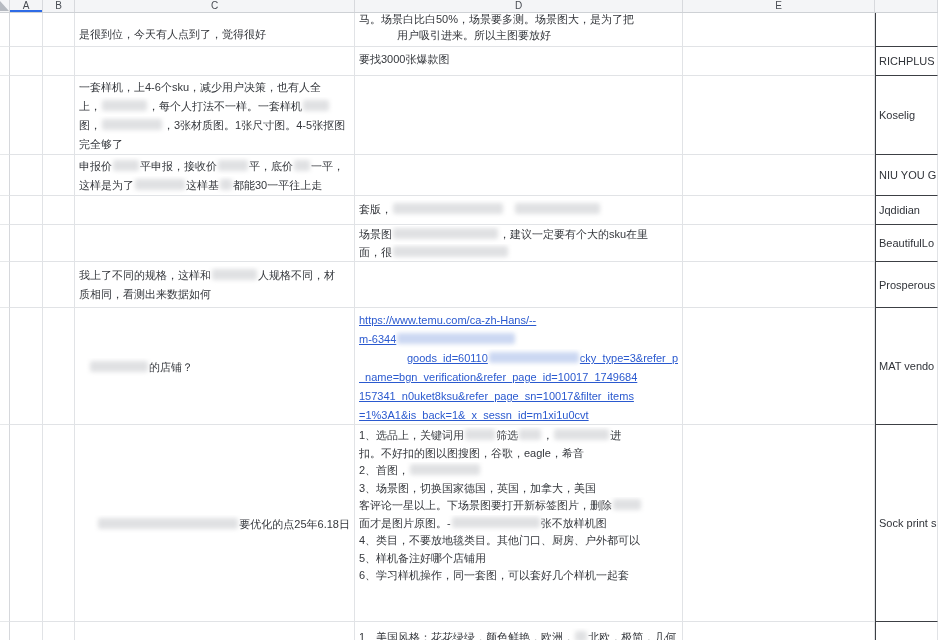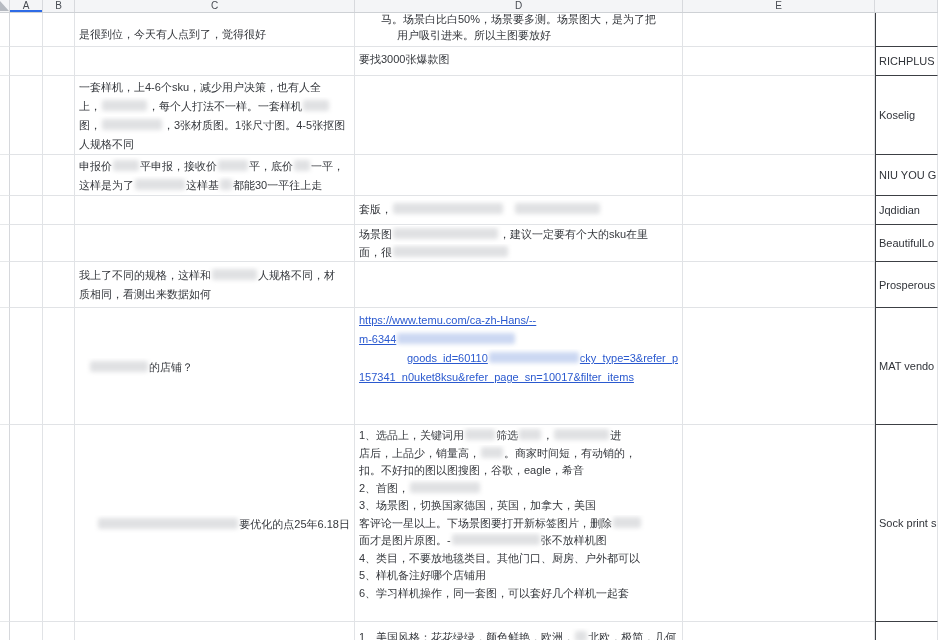--- a/index.html
+++ b/index.html
@@ -51,21 +51,21 @@
         <div class="rh" style="width: 10px; flex: 0 0 10px;"></div>
         <div class="cell" style="width: 33px; flex: 0 0 33px;"></div>
         <div class="cell" style="width: 32px; flex: 0 0 32px;"></div>
         <div class="cell" style="width: 280px; flex: 0 0 280px;">
           <div class="lines" style="padding-top: 12px;">
             <div class="ln" style="line-height: 19px;"><span class="tx">是很到位，今天有人点到了，觉得很好</span></div>
           </div>
         </div>
         <div class="cell" style="width: 328px; flex: 0 0 328px;">
           <div class="lines" style="margin-top: -2px;">
-            <div class="ln" style="line-height: 16px; text-align: center;"><span class="tx">马。场景白比白50%，场景要多测。场景图大，是为了把</span></div>
+            <div class="ln" style="line-height: 16px;"><span class="tx">马。场景白比白50%，场景要多测。场景图大，是为了把</span></div>
             <div class="ln" style="line-height: 16px; margin-left: 38px;"><span class="tx">用户吸引进来。所以主图要放好</span></div>
           </div>
         </div>
         <div class="cell" style="width: 192px; flex: 0 0 192px;"></div>
         <div class="cell cf" style="width: 63px; flex: 0 0 63px;"></div>
       </div>
       <div class="row" style="height: 29px;">
         <div class="rh" style="width: 10px; flex: 0 0 10px;"></div>
         <div class="cell" style="width: 33px; flex: 0 0 33px;"></div>
         <div class="cell" style="width: 32px; flex: 0 0 32px;"></div>
@@ -80,21 +80,21 @@
       </div>
       <div class="row" style="height: 79px;">
         <div class="rh" style="width: 10px; flex: 0 0 10px;"></div>
         <div class="cell" style="width: 33px; flex: 0 0 33px;"></div>
         <div class="cell" style="width: 32px; flex: 0 0 32px;"></div>
         <div class="cell" style="width: 280px; flex: 0 0 280px;">
           <div class="lines" style="padding-top: 2px;">
             <div class="ln" style="line-height: 19px;"><span class="tx">一套样机，上4-6个sku，减少用户决策，也有人全</span></div>
             <div class="ln" style="line-height: 19px;"><span class="tx">上，</span><span class="redact" style="width: 45px;"></span><span class="tx">，每个人打法不一样。一套样机</span><span class="redact" style="width: 26px;"></span></div>
             <div class="ln" style="line-height: 19px;"><span class="tx">图，</span><span class="redact" style="width: 60px;"></span><span class="tx">，3张材质图。1张尺寸图。4-5张抠图</span></div>
-            <div class="ln" style="line-height: 19px;"><span class="tx">人规格不同</span></div>
+            <div class="ln" style="line-height: 19px;"><span class="tx">完全够了</span></div>
           </div>
         </div>
         <div class="cell" style="width: 328px; flex: 0 0 328px;"></div>
         <div class="cell" style="width: 192px; flex: 0 0 192px;"></div>
         <div class="cell cf" style="width: 63px; flex: 0 0 63px;">Koselig</div>
       </div>
       <div class="row" style="height: 41px;">
         <div class="rh" style="width: 10px; flex: 0 0 10px;"></div>
         <div class="cell" style="width: 33px; flex: 0 0 33px;"></div>
         <div class="cell" style="width: 32px; flex: 0 0 32px;"></div>
@@ -156,39 +156,40 @@
         <div class="cell" style="width: 280px; flex: 0 0 280px;">
           <div class="lines" style="padding-top: 50px;">
             <div class="ln" style="line-height: 19px;"><span class="gap" style="width: 10px;"></span><span class="redact" style="width: 58px;"></span><span class="tx">的店铺？</span></div>
           </div>
         </div>
         <div class="cell" style="width: 328px; flex: 0 0 328px;">
           <div class="lines" style="padding-top: 3px;">
             <div class="ln" style="line-height: 19px;"><span class="tx lk">https://www.temu.com/ca-zh-Hans/--</span></div>
             <div class="ln" style="line-height: 19px;"><span class="tx lk">m-6344</span><span class="redact lkr" style="width: 118px;"></span></div>
             <div class="ln" style="line-height: 19px; margin-left: 48px;"><span class="tx lk">goods_id=60110</span><span class="redact lkr" style="width: 90px;"></span><span class="tx lk">cky_type=3&amp;refer_page</span></div>
+            <div class="ln" style="line-height: 19px;"><span class="tx lk">_name=bgn_verification&amp;refer_page_id=10017_1749684</span></div>
             <div class="ln" style="line-height: 19px;"><span class="tx lk">157341_n0uket8ksu&amp;refer_page_sn=10017&amp;filter_items</span></div>
+            <div class="ln" style="line-height: 19px;"><span class="tx lk">=1%3A1&amp;is_back=1&amp;_x_sessn_id=m1xi1u0cvt</span></div>
           </div>
         </div>
         <div class="cell" style="width: 192px; flex: 0 0 192px;"></div>
         <div class="cell cf" style="width: 63px; flex: 0 0 63px;">MAT vendo</div>
       </div>
       <div class="row" style="height: 197px;">
         <div class="rh" style="width: 10px; flex: 0 0 10px;"></div>
         <div class="cell" style="width: 33px; flex: 0 0 33px;"></div>
         <div class="cell" style="width: 32px; flex: 0 0 32px;"></div>
         <div class="cell" style="width: 280px; flex: 0 0 280px; text-align: right;">
           <div class="lines" style="padding-top: 90px;">
             <div class="ln" style="line-height: 19px;"><span class="redact" style="width: 140px;"></span><span class="tx">要优化的点25年6.18日</span></div>
           </div>
         </div>
         <div class="cell" style="width: 328px; flex: 0 0 328px;">
           <div class="lines" style="padding-top: 2px;">
             <div class="ln" style="line-height: 17.5px;"><span class="tx">1、选品上，关键词用</span><span class="redact" style="width: 30px;"></span><span class="tx">筛选</span><span class="redact" style="width: 22px;"></span><span class="tx">，</span><span class="redact" style="width: 55px;"></span><span class="tx">进</span></div>
-            <div class="ln" style="line-height: 17.5px;"><span class="tx">店后，上品少，销量高，</span><span class="redact" style="width: 22px;"></span><span class="tx">。商家时间短，有动销的，</span></div>
             <div class="ln" style="line-height: 17.5px;"><span class="tx">扣。不好扣的图以图搜图，谷歌，eagle，希音</span></div>
             <div class="ln" style="line-height: 17.5px;"><span class="tx">2、首图，</span><span class="redact" style="width: 70px;"></span></div>
             <div class="ln" style="line-height: 17.5px;"><span class="tx">3、场景图，切换国家德国，英国，加拿大，美国</span></div>
             <div class="ln" style="line-height: 17.5px;"><span class="tx">客评论一星以上。下场景图要打开新标签图片，删除</span><span class="redact" style="width: 28px;"></span></div>
             <div class="ln" style="line-height: 17.5px;"><span class="tx">面才是图片原图。-</span><span class="redact" style="width: 88px;"></span><span class="tx">张不放样机图</span></div>
             <div class="ln" style="line-height: 17.5px;"><span class="tx">4、类目，不要放地毯类目。其他门口、厨房、户外都可以</span></div>
             <div class="ln" style="line-height: 17.5px;"><span class="tx">5、样机备注好哪个店铺用</span></div>
             <div class="ln" style="line-height: 17.5px;"><span class="tx">6、学习样机操作，同一套图，可以套好几个样机一起套</span></div>
           </div>
         </div>

